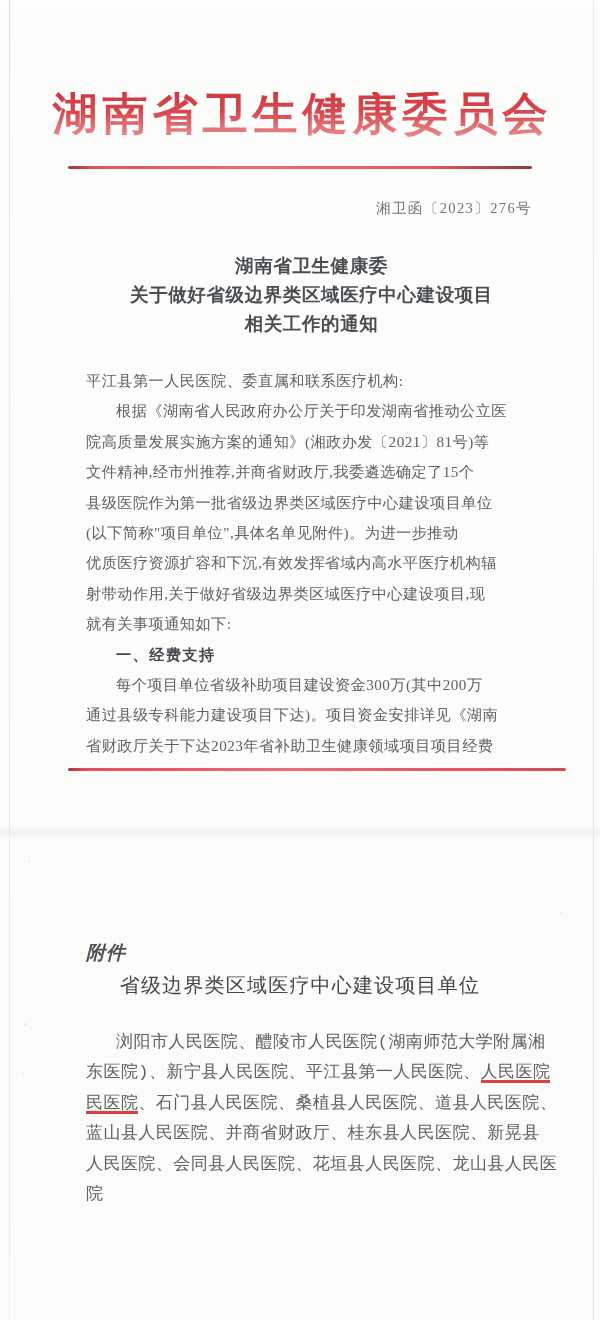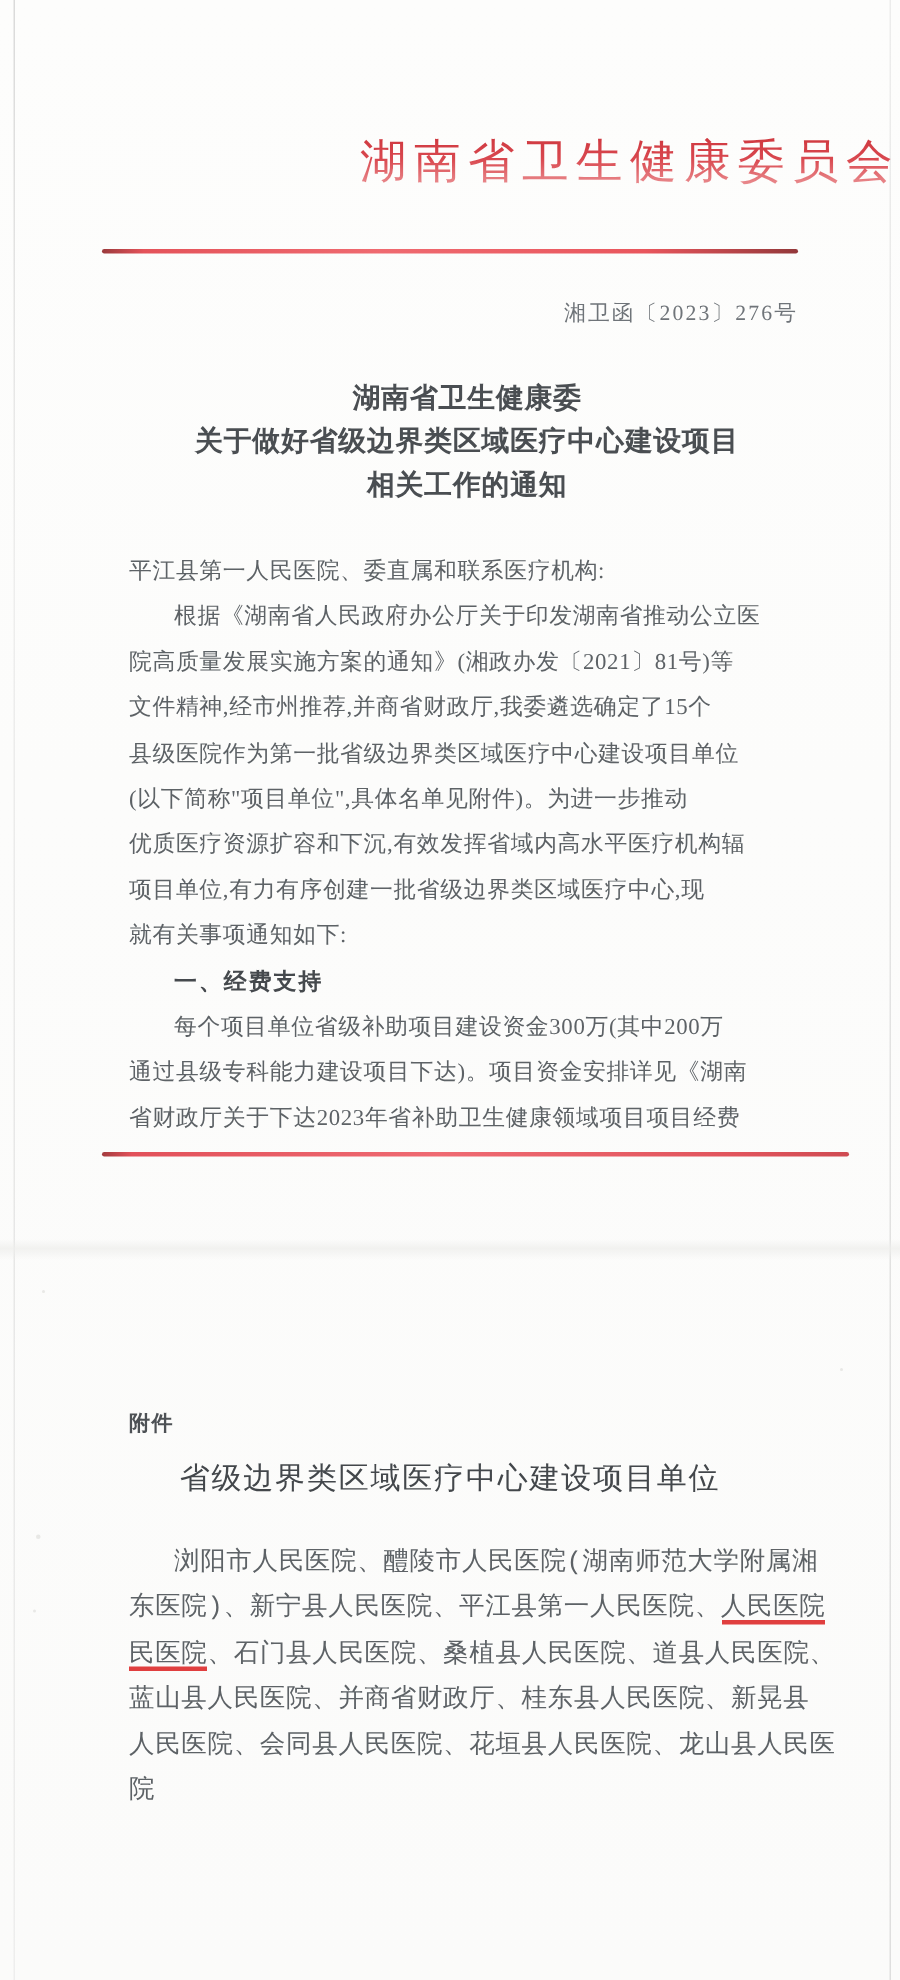--- a/index.html
+++ b/index.html
@@ -64,32 +64,31 @@
   }
   .masthead {
     position: absolute;
     left: 0;
     top: 92px;
     width: 600px;
     text-align: center;
   }
   .masthead-title {
     font-family: "Liberation Serif", "DejaVu Serif", serif;
-    font-weight: normal;
-    font-size: 31px;
+    font-weight: bold;
+    font-size: 45px;
     letter-spacing: 5px;
     line-height: 1;
     color: #d4454c;
     background: linear-gradient(180deg, #cf3940 0%, #d9484f 45%, #e98b8e 100%);
     -webkit-background-clip: text;
     background-clip: text;
     -webkit-text-fill-color: transparent;
     white-space: nowrap;
     text-indent: 5px;
-    text-align: right;
   }
   .masthead-rule {
     position: absolute;
     left: 68px;
     top: 166px;
     width: 464px;
     height: 3px;
     border-radius: 2px;
     background: linear-gradient(90deg,
       #9b3a3c 0%, #e4535a 6%, #ef6a70 40%, #e9565d 78%, #93383a 100%);
@@ -153,23 +152,24 @@
     left: 0;
     top: 840px;
     width: 600px;
     height: 480px;
   }
   .attach-label {
     position: absolute;
     left: 86px;
     top: 100px;
     font-weight: bold;
-    font-size: 14px;
+    font-size: 19px;
     letter-spacing: 1px;
     color: #4d5155;
+    font-style: italic;
   }
   .attach-title {
     position: absolute;
     left: 0;
     top: 132px;
     width: 600px;
     text-align: center;
     font-weight: normal;
     font-size: 20px;
     letter-spacing: 1.2px;
@@ -221,21 +221,21 @@
     </div>
 
     <div class="body-block">
       <div class="body-line">平江县第一人民医院、委直属和联系医疗机构:</div>
       <div class="body-line indent">根据《湖南省人民政府办公厅关于印发湖南省推动公立医</div>
       <div class="body-line">院高质量发展实施方案的通知》(湘政办发〔2021〕81号)等</div>
       <div class="body-line">文件精神,经市州推荐,并商省财政厅,我委遴选确定了15个</div>
       <div class="body-line">县级医院作为第一批省级边界类区域医疗中心建设项目单位</div>
       <div class="body-line">(以下简称"项目单位",具体名单见附件)。为进一步推动</div>
       <div class="body-line">优质医疗资源扩容和下沉,有效发挥省域内高水平医疗机构辐</div>
-      <div class="body-line">项目单位,有力有序创建一批省级边界类区域医疗中心,现</div>
+      <div class="body-line">射带动作用,关于做好省级边界类区域医疗中心建设项目,现</div>
       <div class="body-line">就有关事项通知如下:</div>
       <div class="body-line section-heading">一、经费支持</div>
       <div class="body-line indent">每个项目单位省级补助项目建设资金300万(其中200万</div>
       <div class="body-line">通过县级专科能力建设项目下达)。项目资金安排详见《湖南</div>
       <div class="body-line">省财政厅关于下达2023年省补助卫生健康领域项目项目经费</div>
     </div>
 
     <div class="red-divider"></div>
   </div>
 

